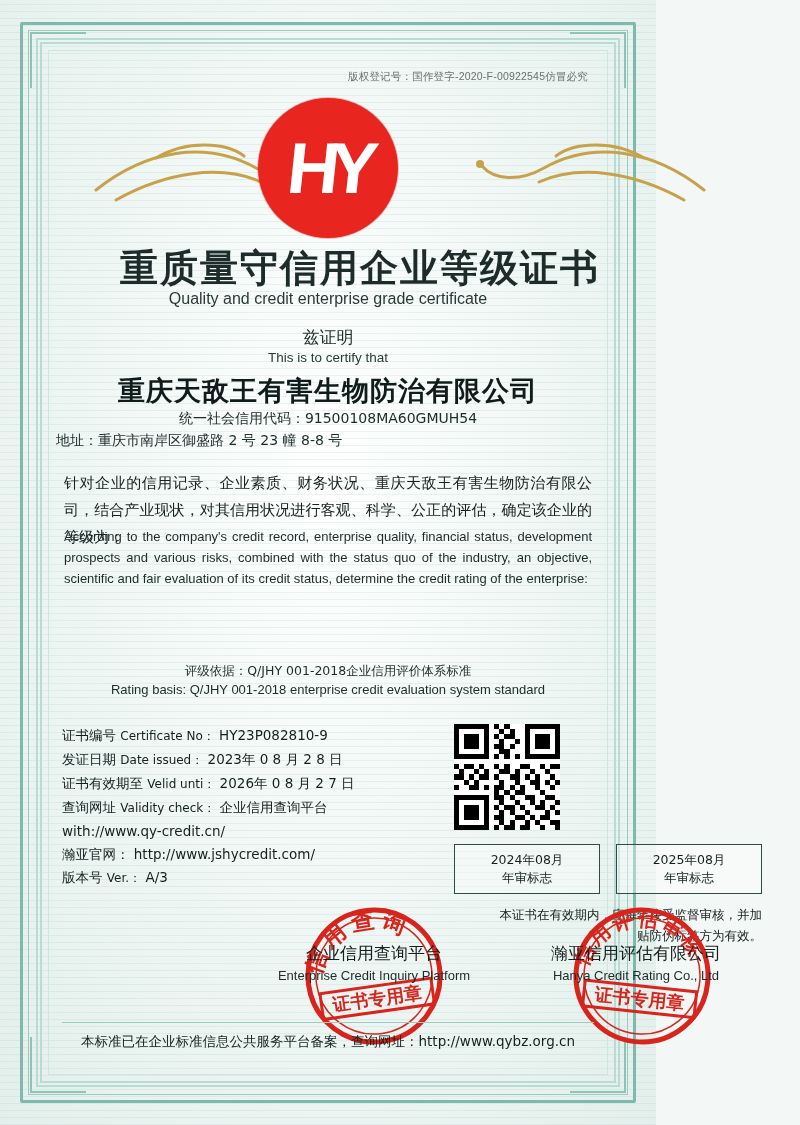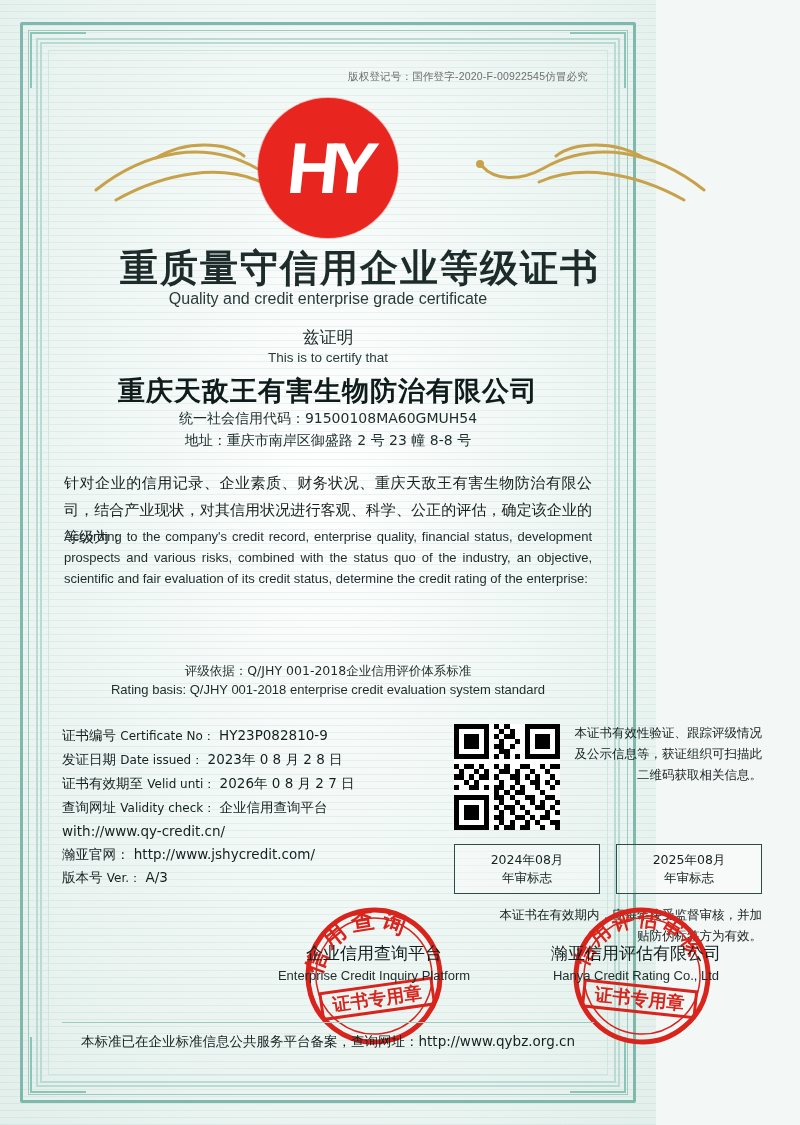--- a/index.html
+++ b/index.html
@@ -96,21 +96,21 @@
   .company{
     position:absolute;left:0;right:0;top:315px;text-align:center;
     font-size:27px;font-weight:bold;color:#101c1b;letter-spacing:1px;
     font-family:"DejaVu Sans",sans-serif;
   }
   .usci{
     position:absolute;left:0;right:0;top:352px;text-align:center;
     font-size:14px;color:#1d2b2a;font-family:"DejaVu Sans",sans-serif;
   }
   .addr{
-    position:absolute;left:0;right:0;top:374px;text-align:center;
+    position:absolute;left:0;right:0;top:374px;
     font-size:14px;color:#1d2b2a;font-family:"DejaVu Sans",sans-serif;
   }
 
   .body-cn{
     position:absolute;left:8px;right:8px;top:412px;
     font-size:15px;line-height:27px;color:#16201f;text-align:justify;
     font-family:"DejaVu Sans",sans-serif;
   }
   .body-en{
     position:absolute;left:8px;right:8px;top:468px;
@@ -392,21 +392,20 @@
             <rect x="19" y="19" width="2" height="1"></rect>
           <rect x="8" y="20" width="1" height="1"></rect>
             <rect x="10" y="20" width="2" height="1"></rect>
             <rect x="13" y="20" width="2" height="1"></rect>
             <rect x="17" y="20" width="1" height="1"></rect>
             <rect x="20" y="20" width="1" height="1"></rect>
         </g>
       </svg>
     </div>
 
-    <div class="qr-note">本证书有效性验证、跟踪评级情况及公示信息等，获证组织可扫描此二维码获取相关信息。</div>
 
     <div class="stickers">
       <div class="sticker">
         <span>2024年08月</span>
         <span>年审标志</span>
       </div>
       <div class="sticker">
         <span>2025年08月</span>
         <span>年审标志</span>
       </div>

